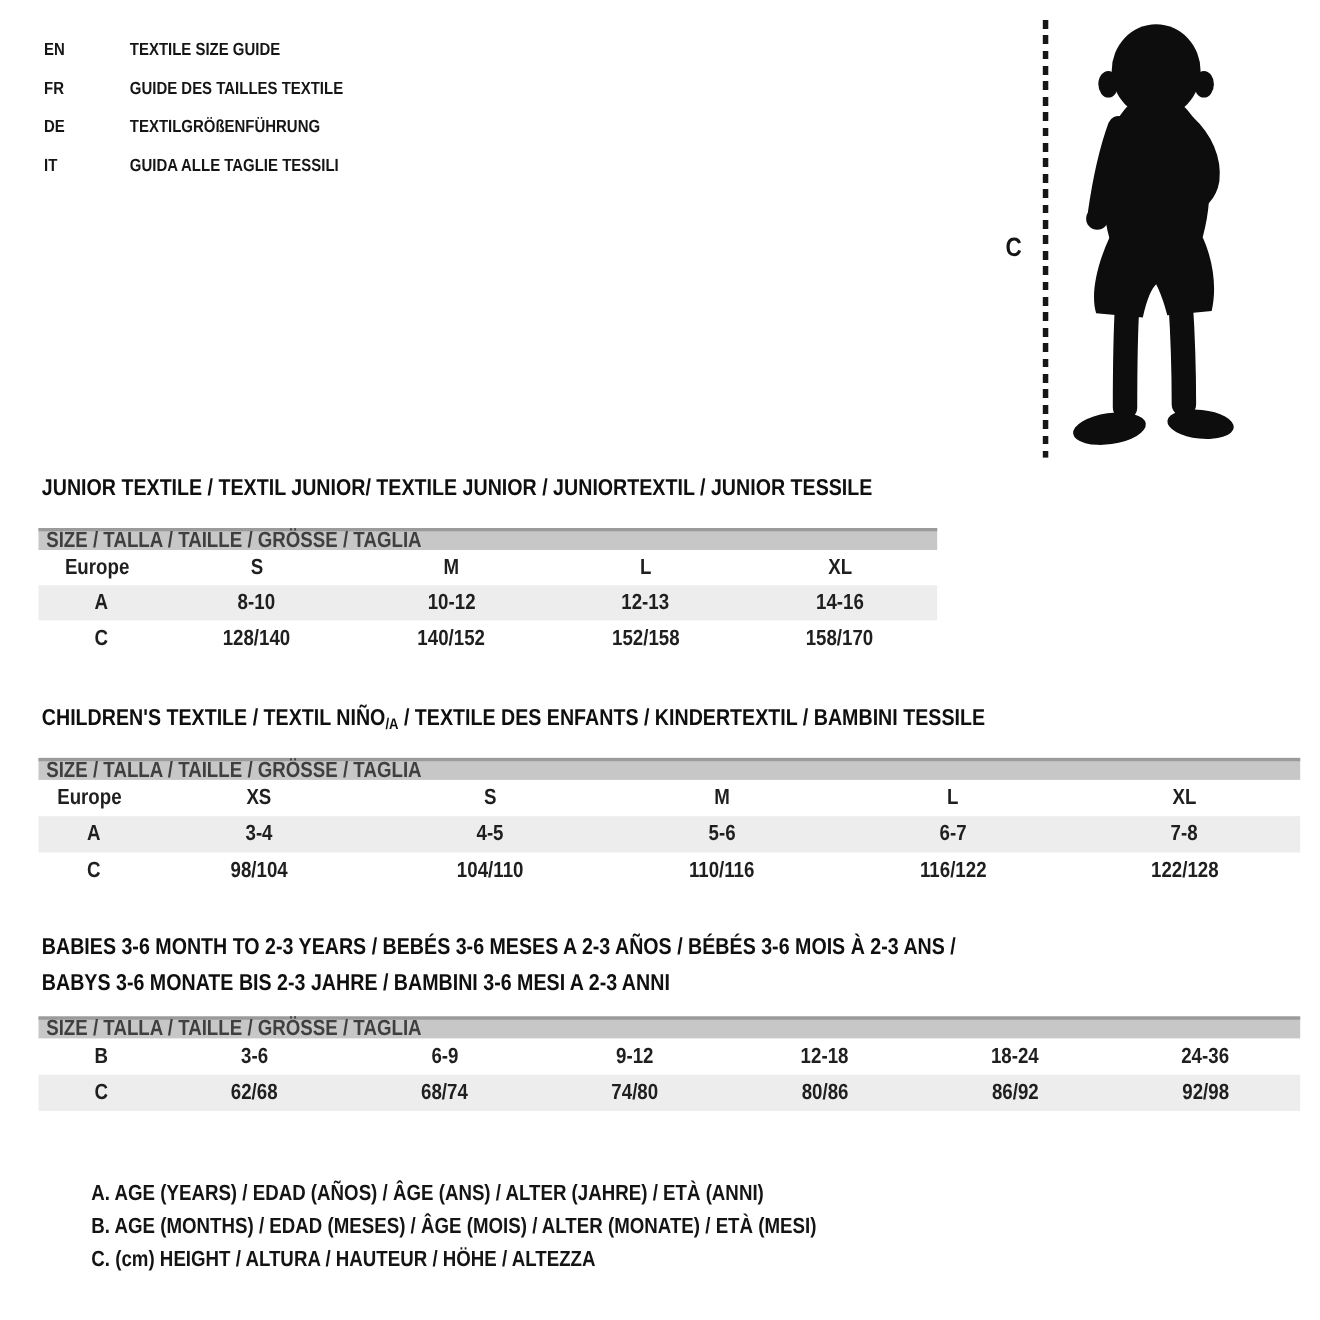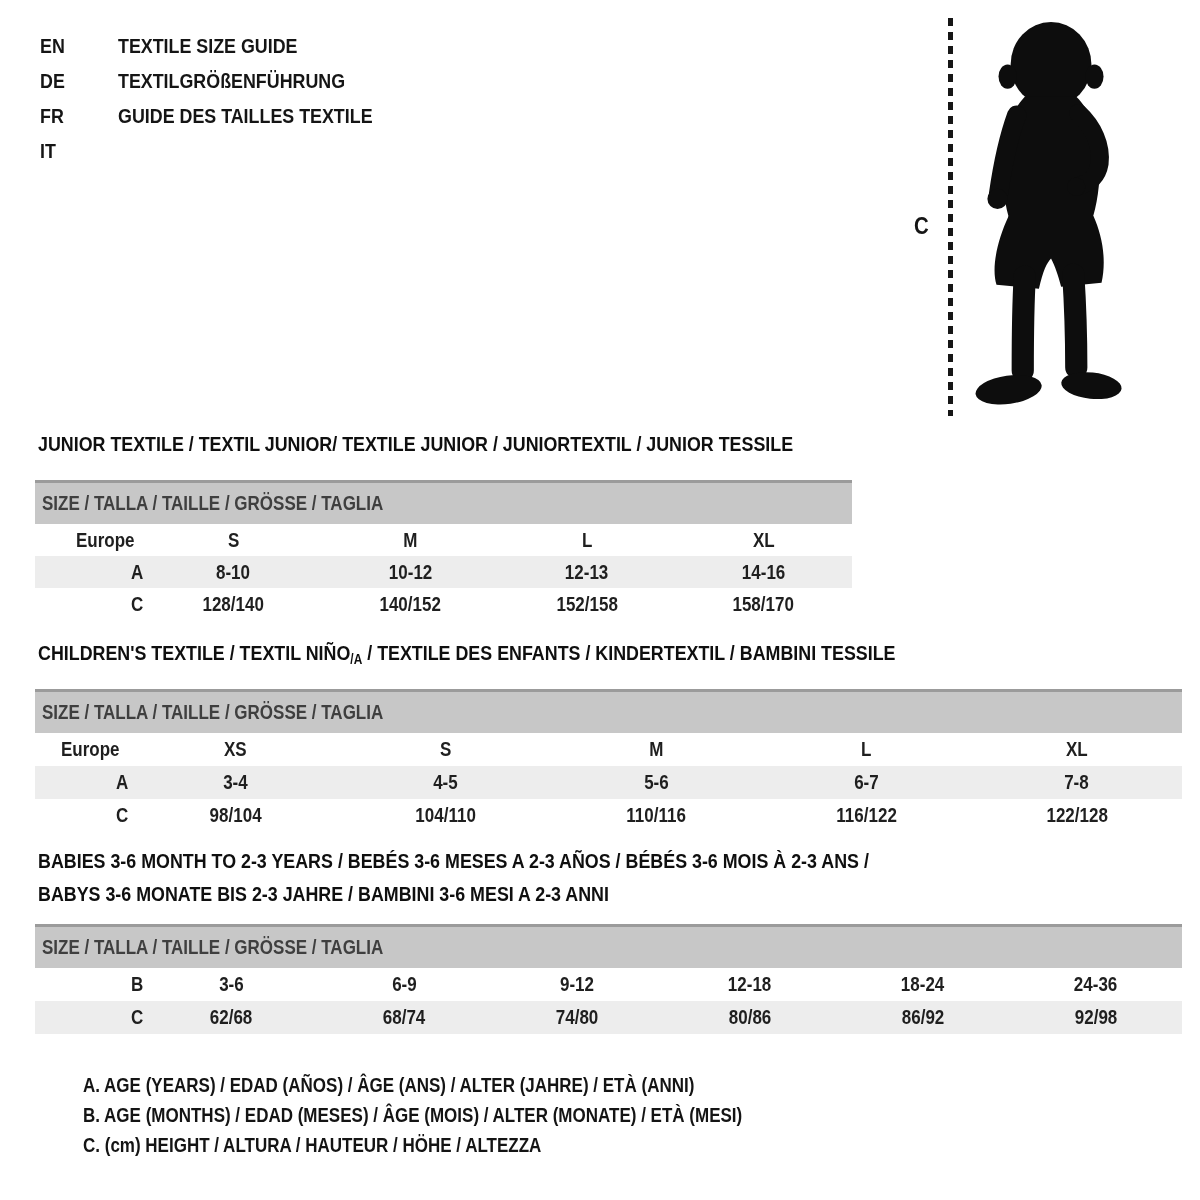--- a/index.html
+++ b/index.html
@@ -7,69 +7,70 @@
     width:1200px;height:1200px;position:relative;background:#ffffff;
     font-family:"Liberation Sans","DejaVu Sans",sans-serif;
     font-weight:bold;color:#1c1c1c;overflow:hidden;
   }
   .abs{position:absolute;}
   
   .cond{display:inline-block;transform:scaleX(.85);transform-origin:0 50%;white-space:nowrap;}
   .condc{display:inline-block;transform:scaleX(.85);transform-origin:50% 50%;white-space:nowrap;}
 
   
-  .lang-block{left:40px;top:28px;font-size:21px;line-height:35px;color:#151515;}
+  .lang-block{left:40px;top:28px;font-size:16px;line-height:35px;color:#151515;}
   .lang-row{display:grid;grid-template-columns:78px auto;}
 
   
   .measure-label{left:914px;top:212px;font-size:24px;color:#151515;}
   .measure-line{left:948px;top:18px;width:5px;height:398px;
     background:repeating-linear-gradient(180deg,#161616 0 8px,transparent 8px 14px);}
   .figure-svg{left:960px;top:14px;}
 
   
   .t-title{font-size:21px;color:#0f0f0f;}
   .t-title .sub{font-size:14px;vertical-align:-4px;}
 
   
   .size-table{left:35px;}
-  .size-bar{height:44px;background:#c7c7c7;border-top:3px solid #9b9b9b;
+  .size-bar{height:20px;background:#c7c7c7;border-top:3px solid #9b9b9b;
     display:flex;align-items:center;padding-left:7px;box-sizing:border-box;
     color:#3f3f3f;font-size:20px;}
   .trow{display:grid;align-items:center;font-size:20px;color:#1f1f1f;}
   .cols-jr{grid-template-columns:110px repeat(4,1fr);}
   .cols-ch{grid-template-columns:95px repeat(5,1fr);}
   .cols-bb{grid-template-columns:110px repeat(6,1fr);}
   .h32{height:32px;}
   .h33{height:33px;}
-  .trow .lab{padding-left:7px;text-align:right;}
+  .trow .lab{padding-left:7px;text-align:center;}
   .trow .val{text-align:center;}
   .shaded{background:#ededed;}
 
   
   .legend{left:38px;top:1070px;font-size:20px;line-height:30px;color:#141414;margin-left:45px;}
 </style>
 </head>
 <body>
 
 <div class="abs lang-block">
   <div class="lang-row">
     <span><span class="cond">EN</span></span>
     <span><span class="cond">TEXTILE SIZE GUIDE</span></span>
   </div>
   <div class="lang-row">
+    <span><span class="cond">FR</span></span>
+    <span><span class="cond">GUIDE DES TAILLES TEXTILE</span></span>
+  </div>
+  <div class="lang-row">
     <span><span class="cond">DE</span></span>
     <span><span class="cond">TEXTILGRÖßENFÜHRUNG</span></span>
   </div>
   <div class="lang-row">
-    <span><span class="cond">FR</span></span>
-    <span><span class="cond">GUIDE DES TAILLES TEXTILE</span></span>
-  </div>
-  <div class="lang-row">
     <span><span class="cond">IT</span></span>
+    <span><span class="cond">GUIDA ALLE TAGLIE TESSILI</span></span>
   </div>
 </div>
 
 <div class="abs measure-label"><span class="cond">C</span></div>
 <div class="abs measure-line"></div>
 <svg class="abs figure-svg" width="176" height="404" viewBox="0 0 170 400" aria-hidden="true">
   <g fill="#0d0d0d" stroke="none">
     <ellipse cx="88" cy="50" rx="40" ry="42"></ellipse>
     <ellipse cx="45" cy="62" rx="9" ry="12"></ellipse>
     <ellipse cx="131" cy="62" rx="9" ry="12"></ellipse>

